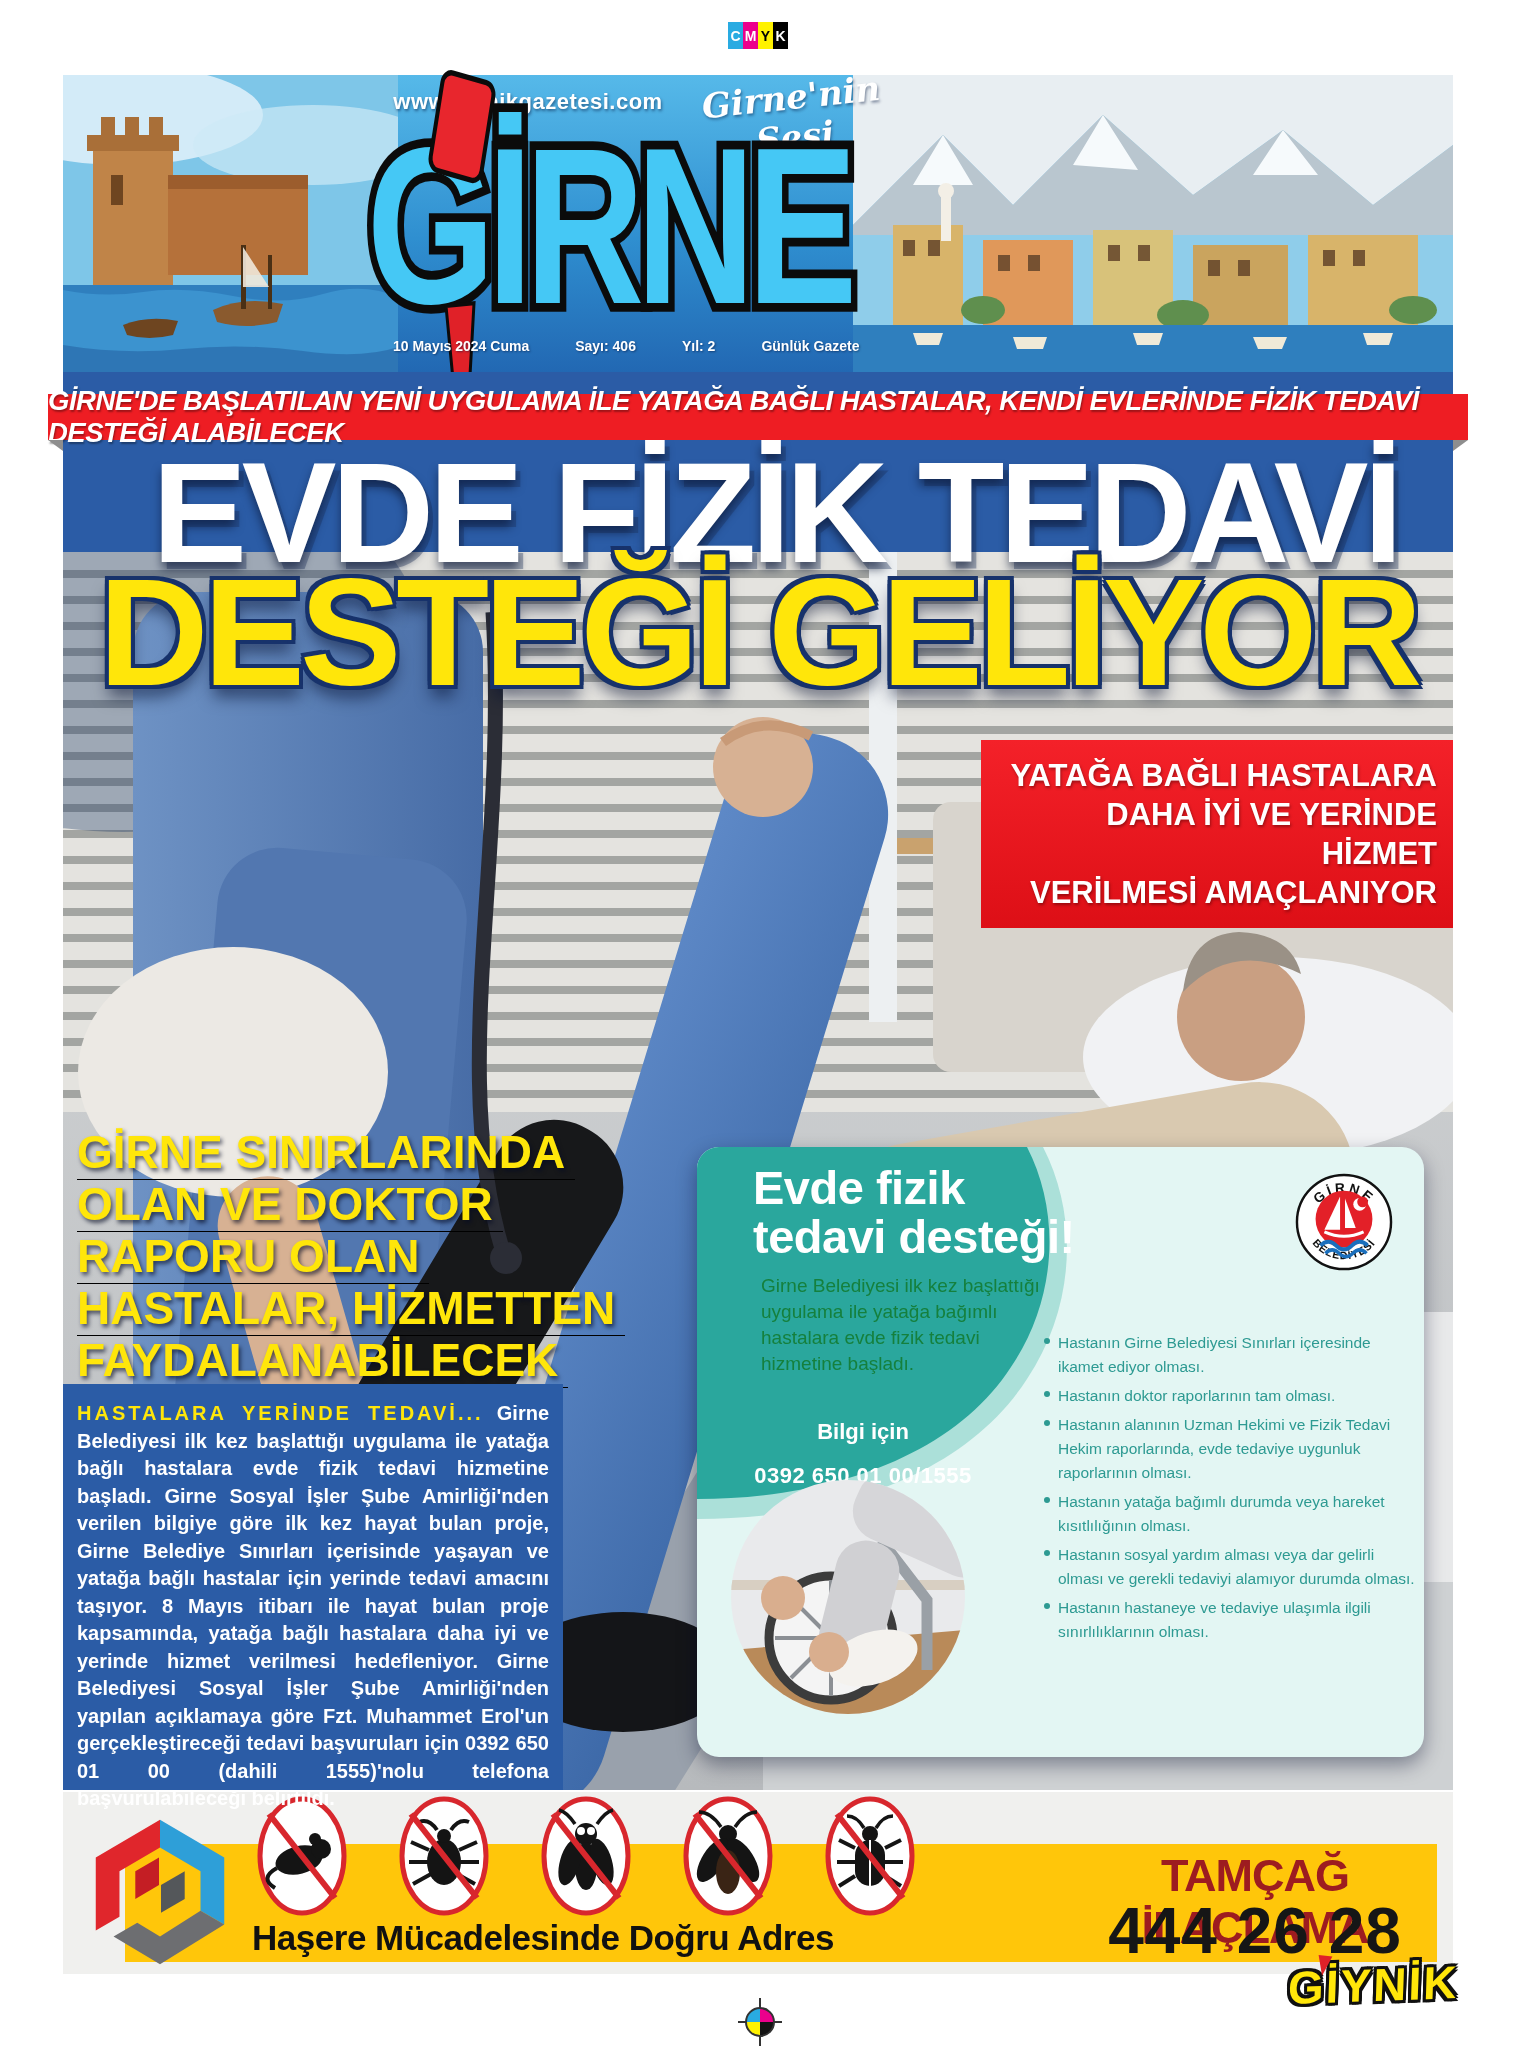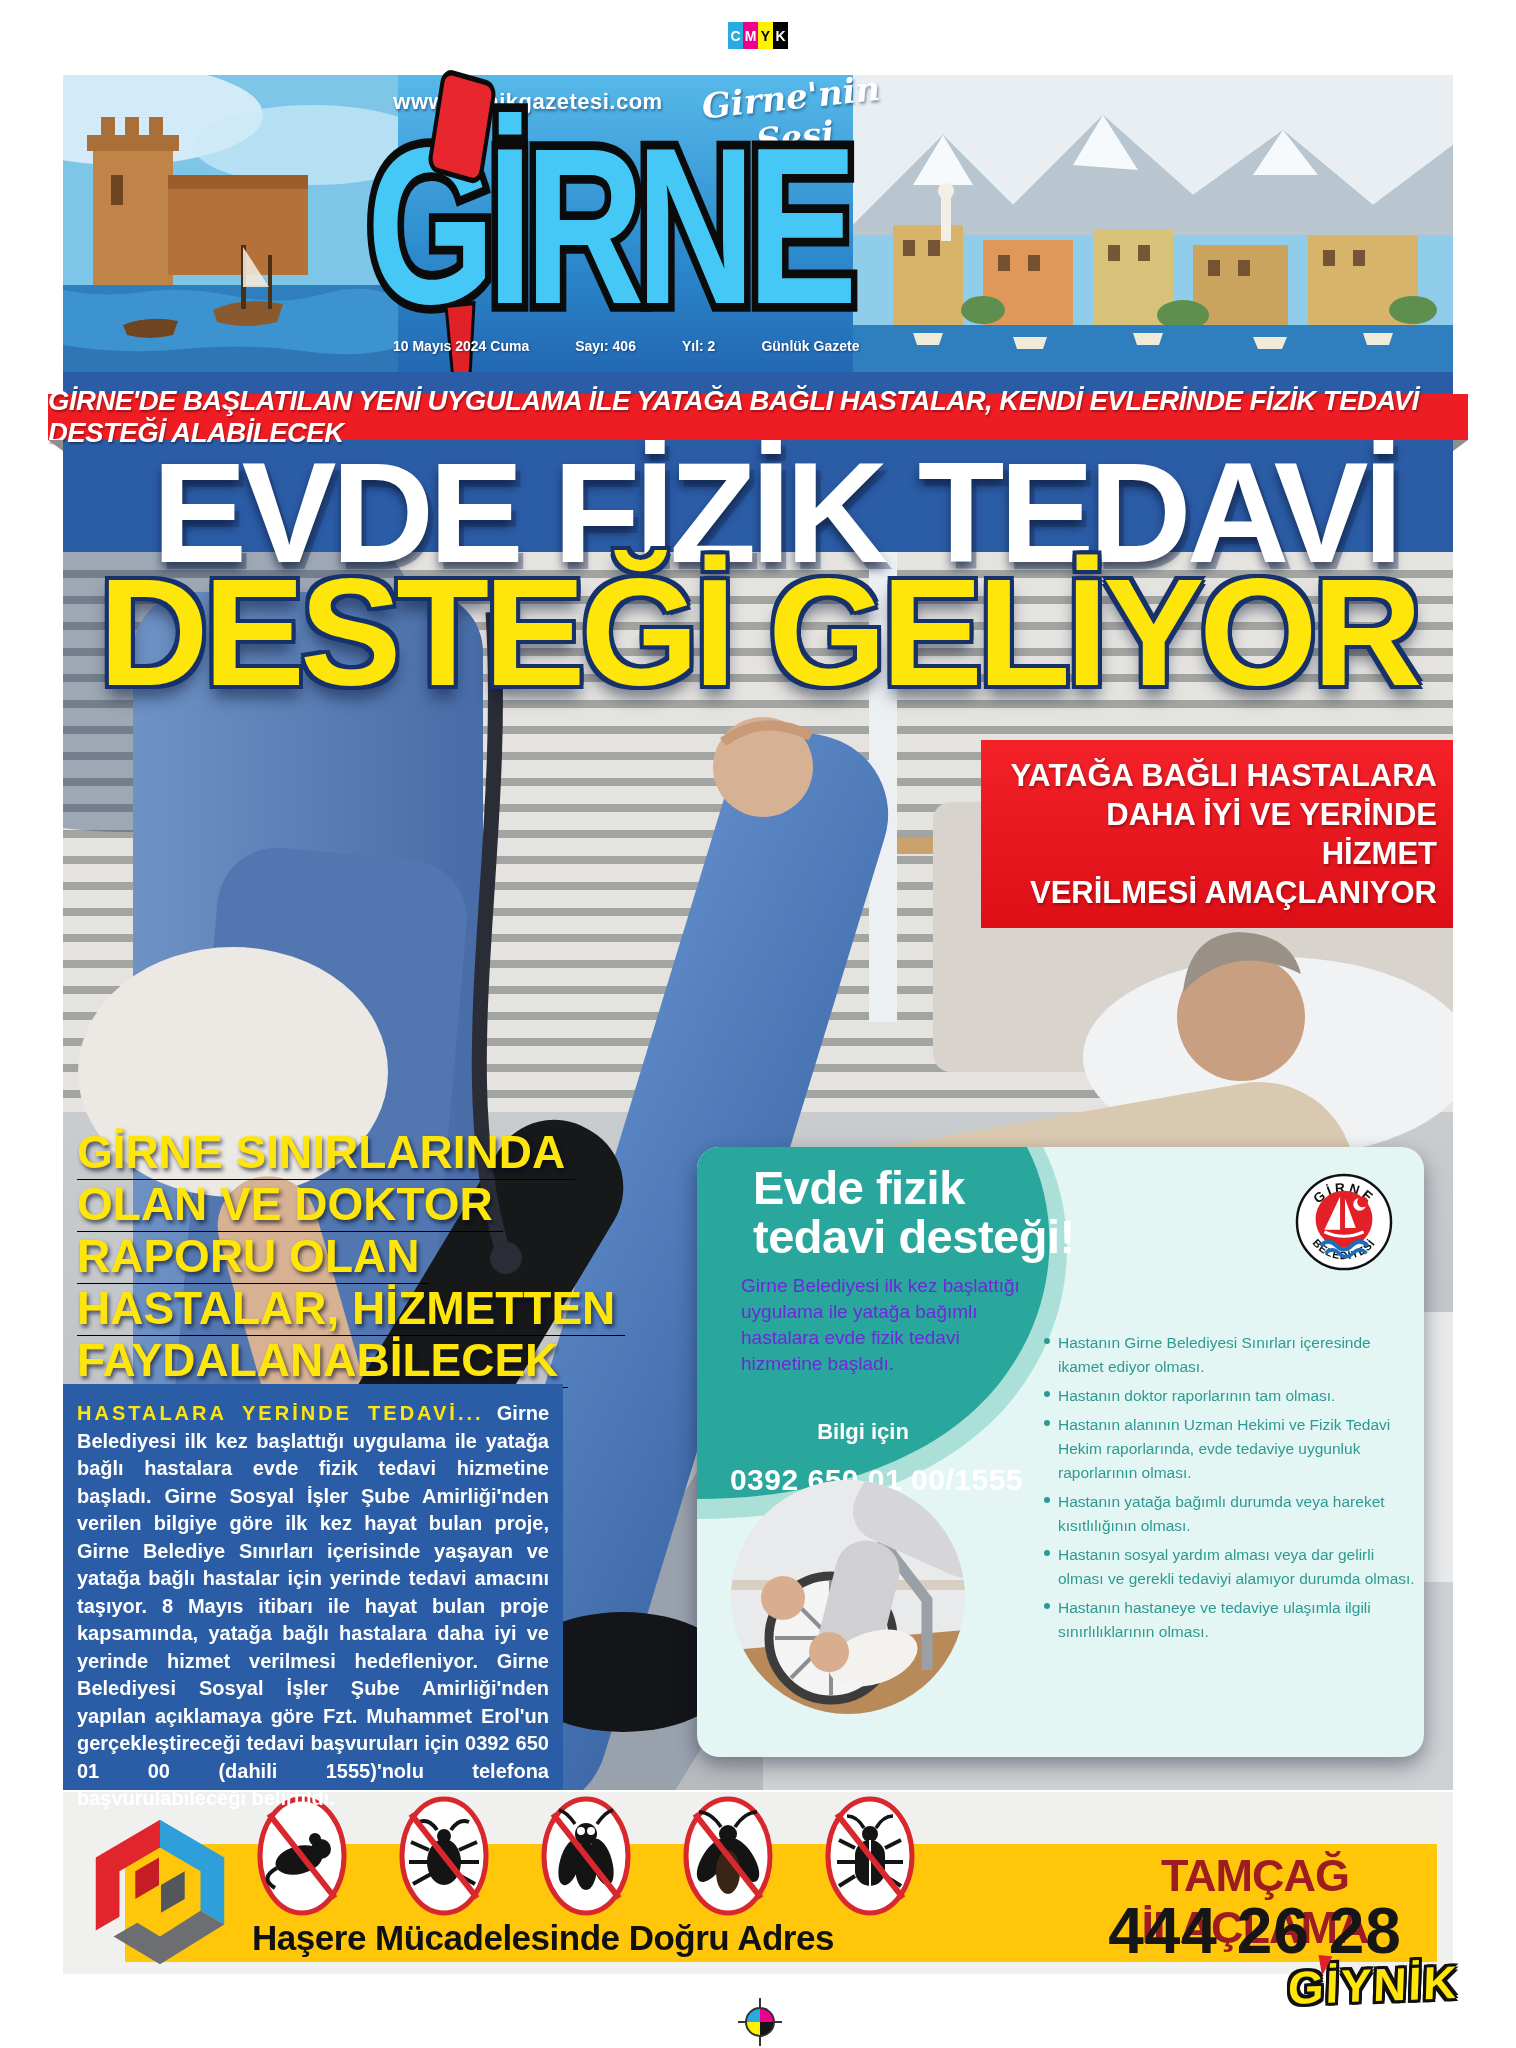--- a/index.html
+++ b/index.html
@@ -70,26 +70,26 @@
     padding:16px 14px 0 14px; z-index:4; }
   .body-text { color:#fff; font-size:20px; line-height:27.5px; font-weight:bold; text-align:justify; }
   .body-lead { color:#ffe60a; letter-spacing:3px; }
 
   
   .promo { position:absolute; left:634px; top:775px; width:727px; height:610px; z-index:4;
     background:#e3f6f3; border-radius:22px; overflow:hidden; box-shadow:0 8px 20px rgba(0,10,40,.4); }
   .promo-blob { position:absolute; left:0; top:0; width:727px; height:610px; }
   .promo-title { position:absolute; left:56px; top:16px; color:#fff; font-weight:bold;
     font-size:47px; line-height:49px; letter-spacing:-.5px; }
-  .promo-desc { position:absolute; left:44px; top:126px; width:300px; color:#6d28d9;
+  .promo-desc { position:absolute; left:64px; top:126px; width:300px; color:#15803d;
     font-size:19px; line-height:26px; }
   .promo-info { position:absolute; left:16px; top:272px; width:300px; text-align:center;
     color:#fff; font-weight:bold; font-size:22px; }
-  .promo-phone { position:absolute; left:6px; top:316px; width:320px; text-align:right;
-    color:#fff; font-weight:bold; font-size:30px; letter-spacing:.5px; }
+  .promo-phone { position:absolute; left:6px; top:316px; width:320px; text-align:center;
+    color:#fff; font-weight:bold; font-size:22px; letter-spacing:.5px; }
   .promo-circle { position:absolute; left:34px; top:333px; width:234px; height:234px;
     border-radius:50%; overflow:hidden; }
   .belediye-logo { position:absolute; left:598px; top:26px; width:98px; height:98px; }
   .criteria-title { position:absolute; left:348px; top:126px; width:364px; text-align:center;
     color:#0f8a80; font-weight:bold; font-size:31px; letter-spacing:-.5px; }
   .criteria-list { position:absolute; left:346px; top:184px; width:372px; list-style:none; }
   .criteria-list li { position:relative; padding-left:15px; margin-bottom:5px;
     color:#2d9a92; font-size:15.5px; line-height:24px; }
   .criteria-list li::before { content:""; position:absolute; left:1px; top:7px; width:6px; height:6px;
     border-radius:50%; background:#2d9a92; }

